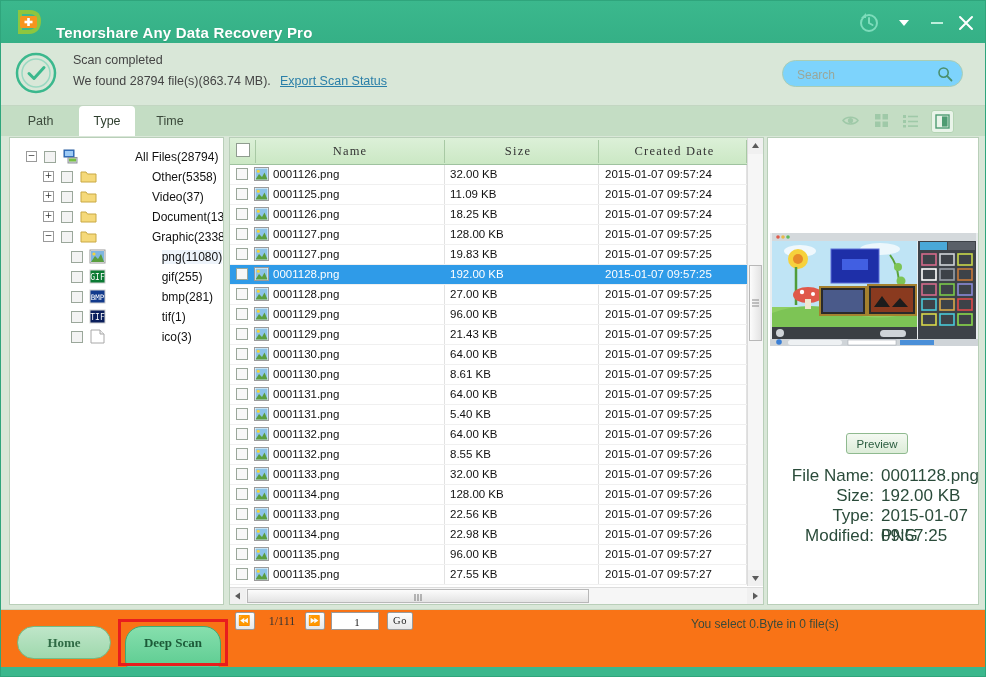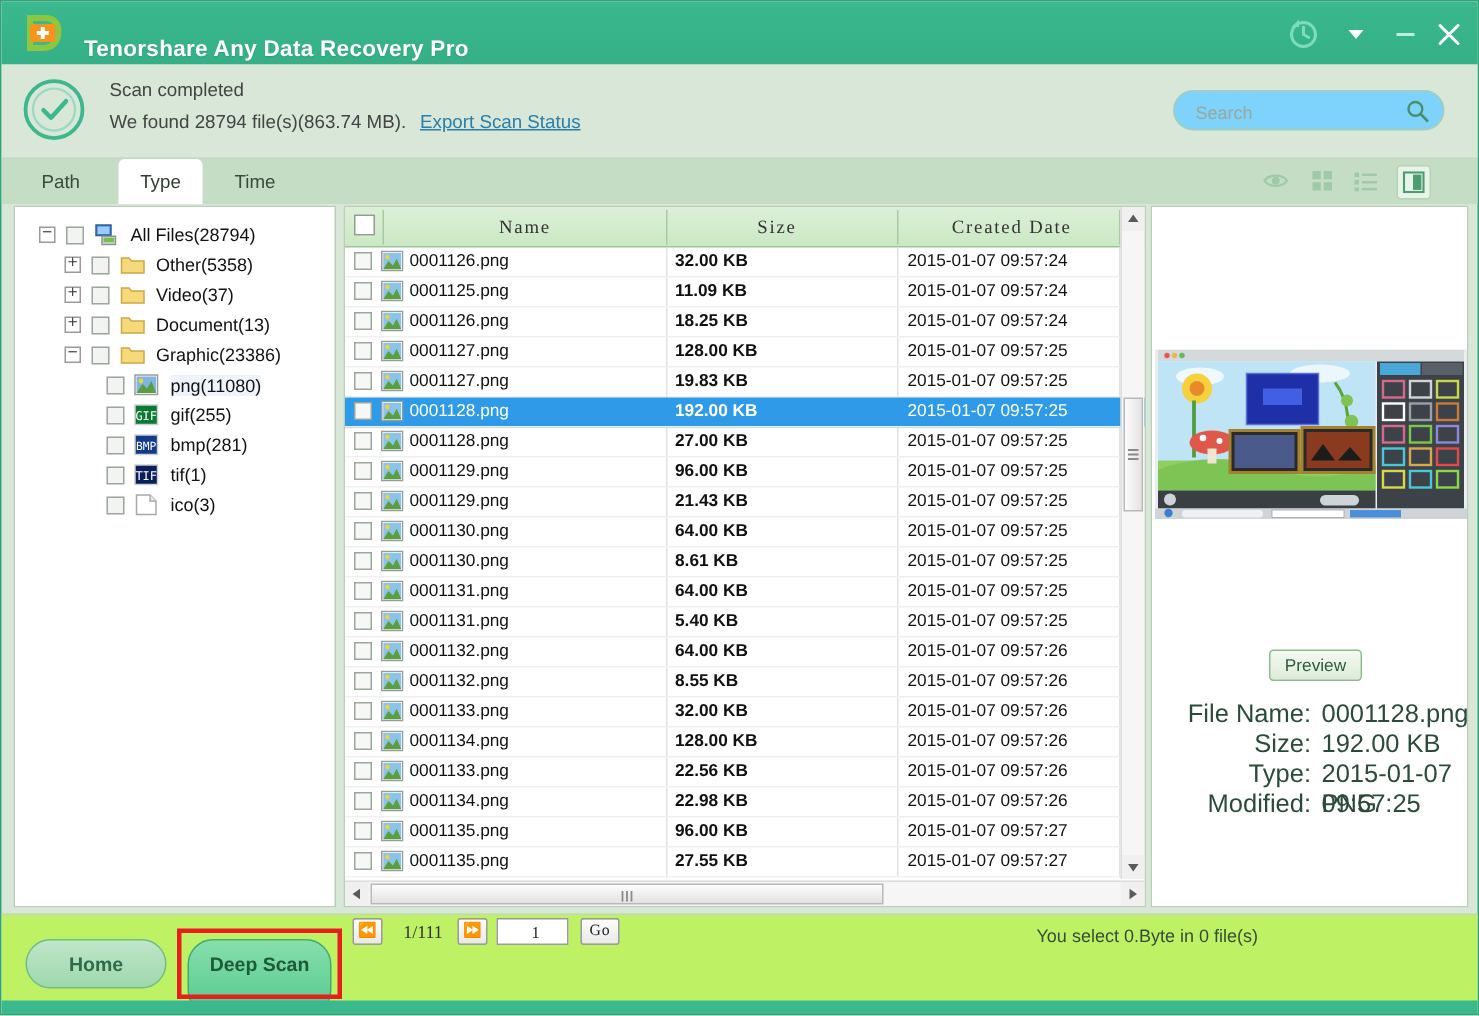--- a/index.html
+++ b/index.html
@@ -115,21 +115,21 @@
     display:inline-block;width:9px;height:9px;line-height:7px;text-align:center;
     border:1px solid #9a9a9a;background:#fff;font-size:9px;color:#333;
     vertical-align:middle;margin-right:4px;cursor:pointer;font-family:"DejaVu Sans",sans-serif;
   }
   .tnode .tcheck{
     display:inline-block;width:12px;height:12px;border:1px solid #9aa79a;
     background:#f3f3f3;vertical-align:middle;margin-right:3px;cursor:pointer;
     box-sizing:border-box;
   }
   .tnode .ticon{display:inline-block;width:17px;height:15px;vertical-align:middle;margin-right:4px;}
-  .tnode .tlabel{vertical-align:middle;font-size:12px;}
+  .tnode .tlabel{vertical-align:middle;font-size:12px;margin-left:48px;}
   .tnode.sel .tlabel{background:#eef4fb;}
 
   
   .list-panel{
     position:absolute;left:228px;top:136px;width:535px;height:468px;
     background:#ffffff;border:1px solid #b9cfb9;box-sizing:border-box;
     overflow:hidden;
   }
   .lhead{
     position:absolute;left:0;top:0;width:533px;height:27px;
@@ -158,21 +158,21 @@
     border-bottom:1px solid #f0f0f0;white-space:nowrap;
     font-size:11.5px;color:#111;cursor:default;
   }
   .row.selected{background:#2f9be8;color:#ffffff;}
   .row .rcheck{
     position:absolute;left:6px;top:3px;width:12px;height:12px;
     border:1px solid #9aa79a;background:#f7f7f7;box-sizing:border-box;cursor:pointer;
   }
   .row .ricon{position:absolute;left:24px;top:2px;width:15px;height:14px;}
   .row .rname{position:absolute;left:43px;top:0;}
-  .row .rsize{position:absolute;left:220px;top:0;font-weight:bold;}
+  .row .rsize{position:absolute;left:220px;top:0;}
   .row .rdate{position:absolute;left:375px;top:0;}
   .col-div{position:absolute;top:27px;width:1px;height:420px;background:#e2e2e2;}
 
   
   .vscroll{
     position:absolute;right:0;top:0;width:16px;height:448px;
     background:#f6f6f6;border-left:1px solid #dcdcdc;box-sizing:border-box;cursor:pointer;
   }
   .vscroll .arrow{
     position:absolute;left:0;width:15px;height:16px;
@@ -216,21 +216,21 @@
     cursor:pointer;box-sizing:border-box;
   }
   .meta{position:absolute;left:0;top:328px;width:212px;font-size:17px;color:#2a4b3a;margin-left:20px;}
   .meta .mrow{position:relative;height:20px;line-height:20px;}
   .meta .mlab{position:absolute;left:0;width:86px;text-align:right;color:#2a4b3a;}
   .meta .mval{position:absolute;left:93px;color:#2a4b3a;}
 
   
   .footer{
     position:absolute;left:0;bottom:0;width:986px;height:67px;
-    background:#bef264;border-top:1px solid #c3d6c2;box-sizing:border-box;
+    background:#f97316;border-top:1px solid #c3d6c2;box-sizing:border-box;font-family:Liberation Serif, serif;
   }
   .pill{
     position:absolute;border-radius:17px;text-align:center;
     font-weight:bold;cursor:pointer;box-sizing:border-box;
   }
   #btn-home{
     left:16px;top:16px;width:94px;height:33px;line-height:31px;
     background:linear-gradient(#bfe6c9,#9fd8ad);
     border:1px solid #71bd87;color:#2f6b45;font-size:13px;
   }

